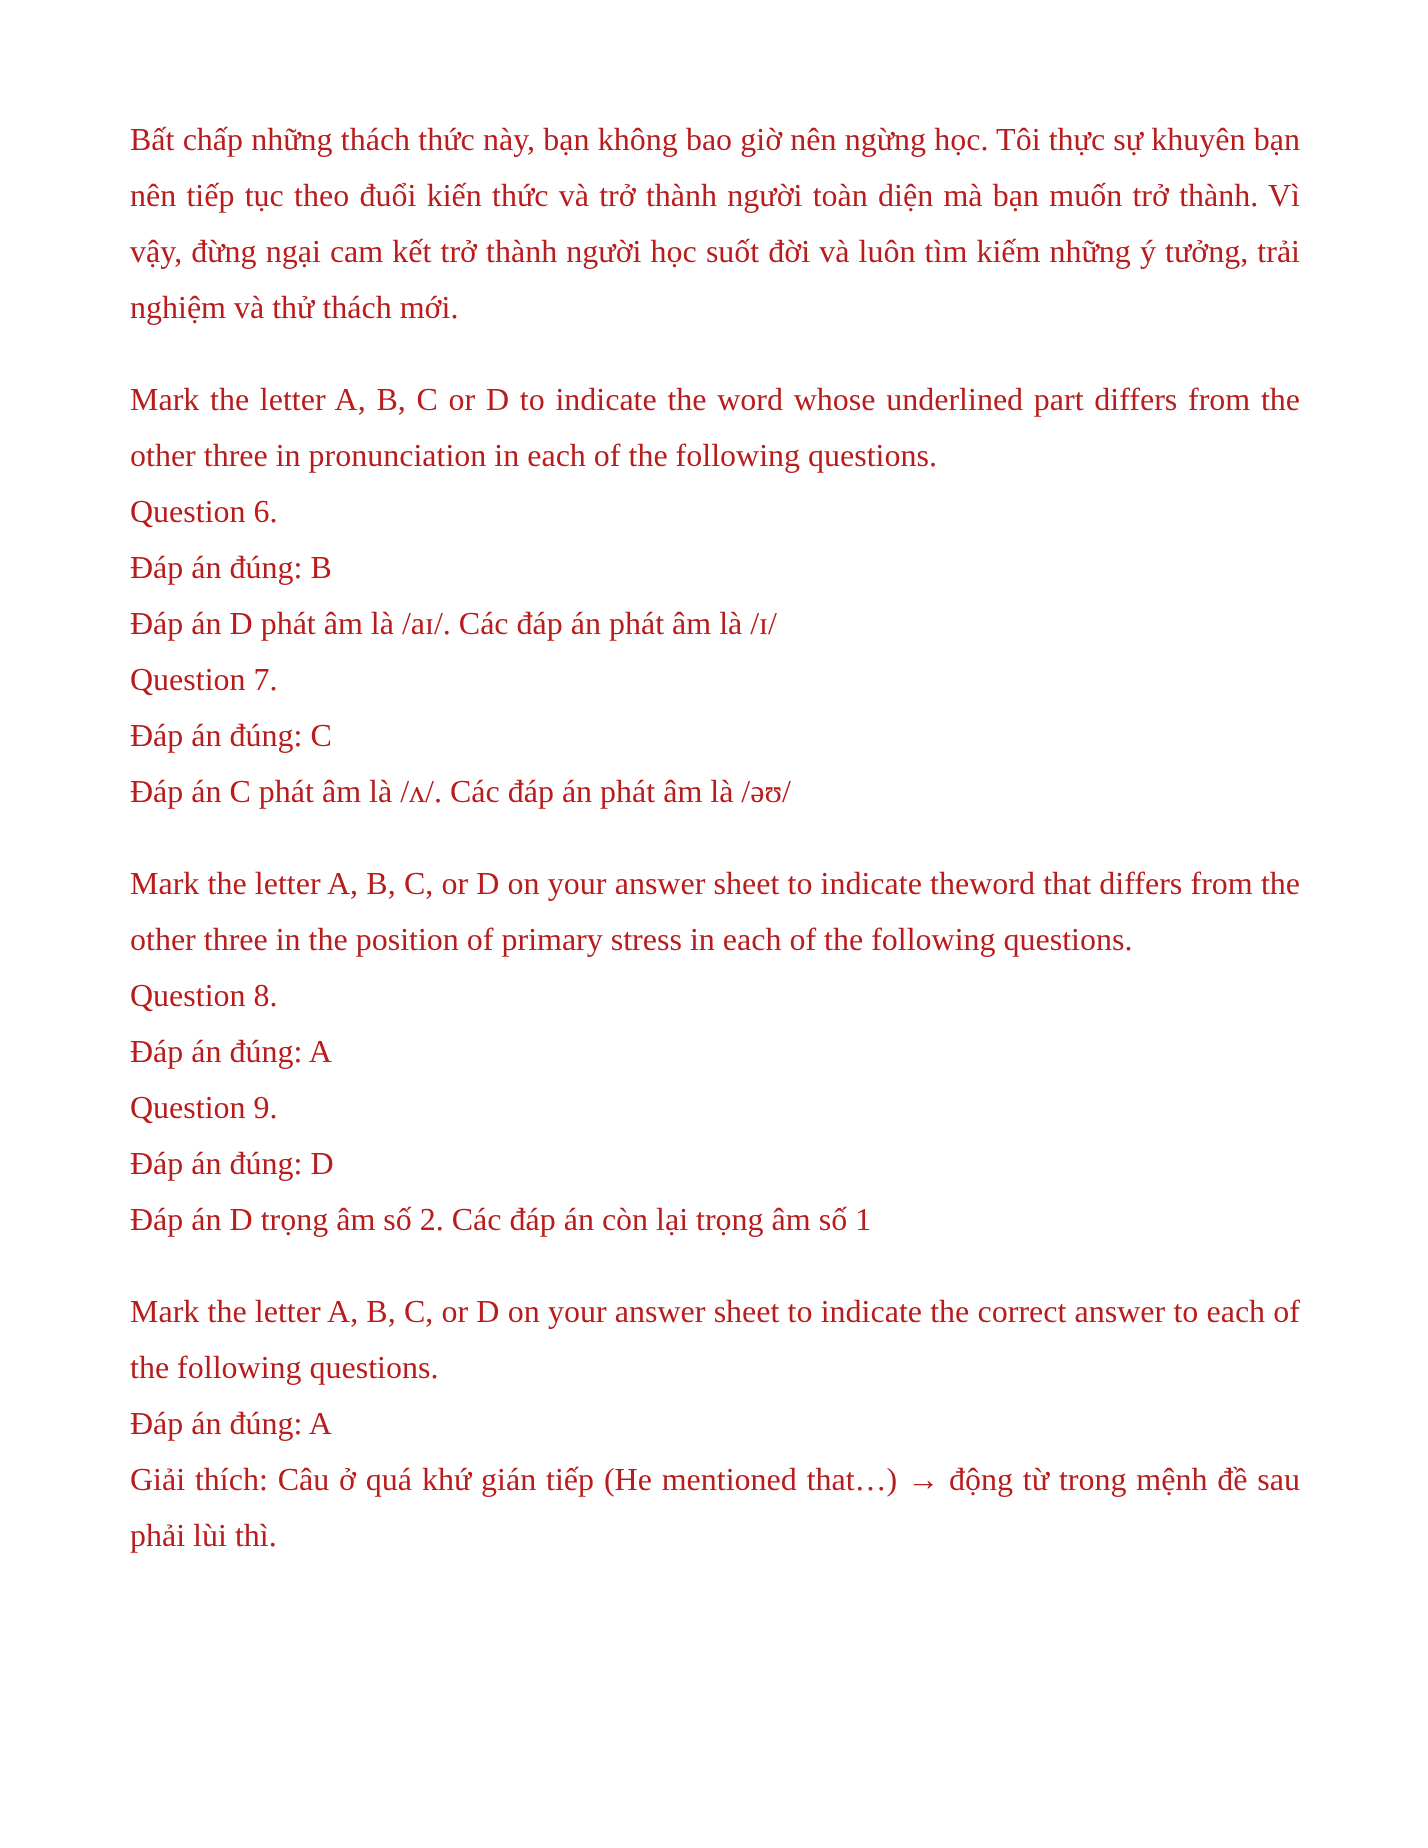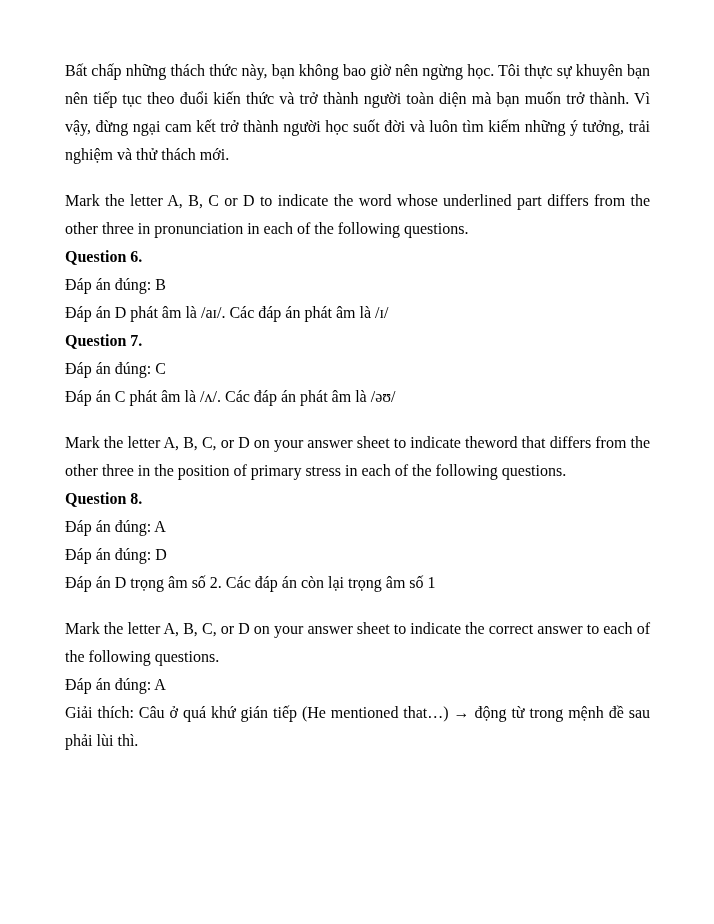--- a/index.html
+++ b/index.html
@@ -8,36 +8,36 @@
     background: #ffffff;
   }
   .doc-page {
     width: 714px;
     height: 924px;
     box-sizing: border-box;
     background: #ffffff;
     padding: 57px 64px 0 65px;
     font-family: "Liberation Serif", "DejaVu Serif", serif;
     font-size: 16px;
-    color: #000000;
+    color: #b91c1c;
     overflow: hidden;
   }
   .doc-page p {
     margin: 0;
     line-height: 28px;
     text-align: justify;
   }
   .para-spacer {
     height: 18px;
   }
   .section-heading {
     font-weight: normal;
   }
   .question-label {
-    font-weight: bold;
+    font-weight: normal;
   }
 </style>
 </head>
 <body>
 
 <div class="doc-page">
 
   <p>Bất chấp những thách thức này, bạn không bao giờ nên ngừng học. Tôi thực sự khuyên bạn nên tiếp tục theo đuổi kiến thức và trở thành người toàn diện mà bạn muốn trở thành. Vì vậy, đừng ngại cam kết trở thành người học suốt đời và luôn tìm kiếm những ý tưởng, trải nghiệm và thử thách mới.</p>
 
   <div class="para-spacer"></div>
@@ -51,20 +51,21 @@
     <p>Đáp án đúng: C</p>
     <p>Đáp án C phát âm là /ʌ/. Các đáp án phát âm là /əʊ/</p>
   </section>
 
   <div class="para-spacer"></div>
 
   <section>
     <p class="section-heading">Mark the letter A, B, C, or D on your answer sheet to indicate theword that differs from the other three in the position of primary stress in each of the following questions.</p>
     <p class="question-label">Question 8.</p>
     <p>Đáp án đúng: A</p>
+    <p class="question-label">Question 9.</p>
     <p>Đáp án đúng: D</p>
     <p>Đáp án D trọng âm số 2. Các đáp án còn lại trọng âm số 1</p>
   </section>
 
   <div class="para-spacer"></div>
 
   <section>
     <p class="section-heading">Mark the letter A, B, C, or D on your answer sheet to indicate the correct answer to each of the following questions.</p>
     <p>Đáp án đúng: A</p>
     <p>Giải thích: Câu ở quá khứ gián tiếp (He mentioned that…) → động từ trong mệnh đề sau phải lùi thì.</p>

